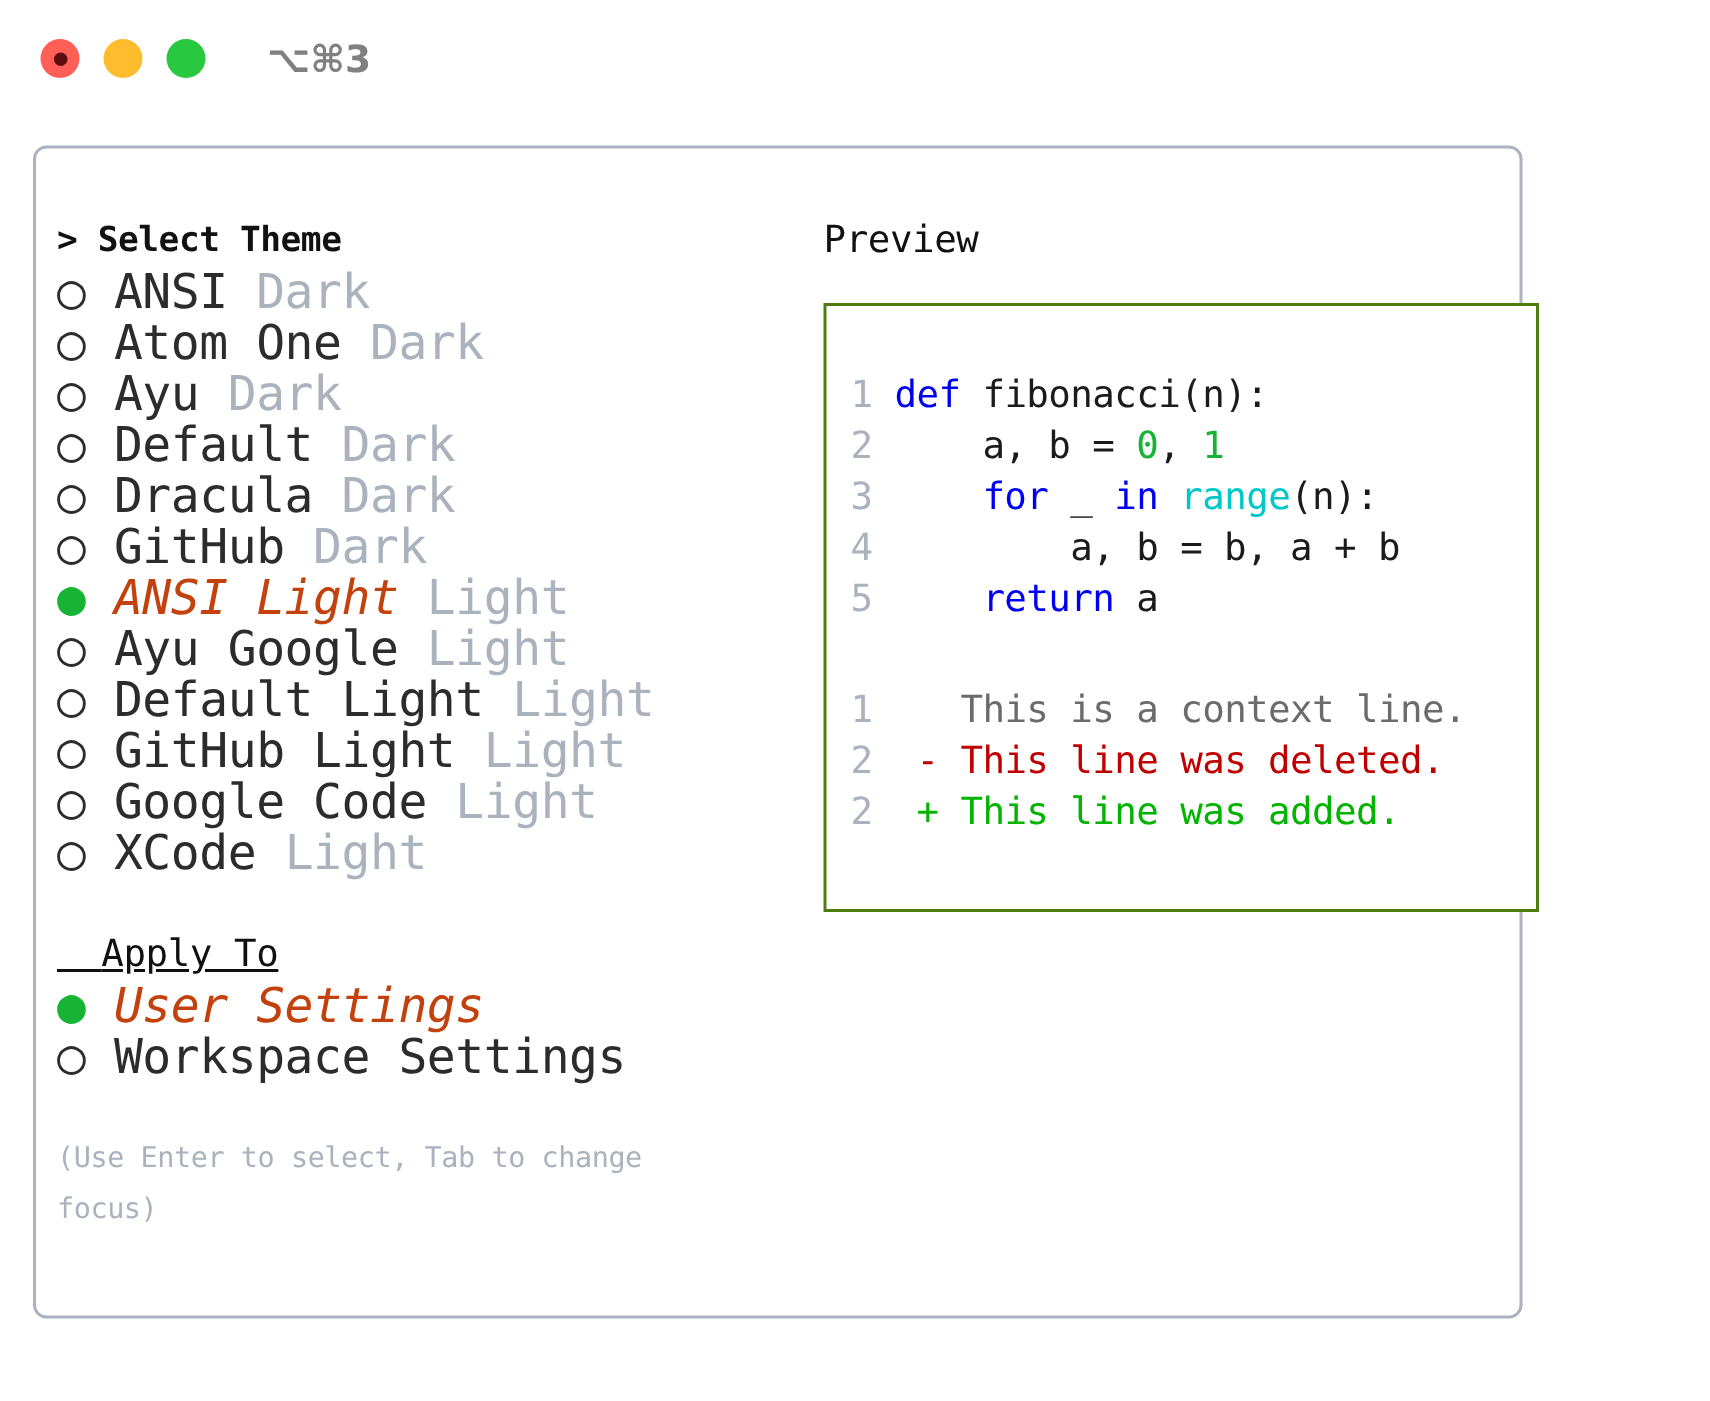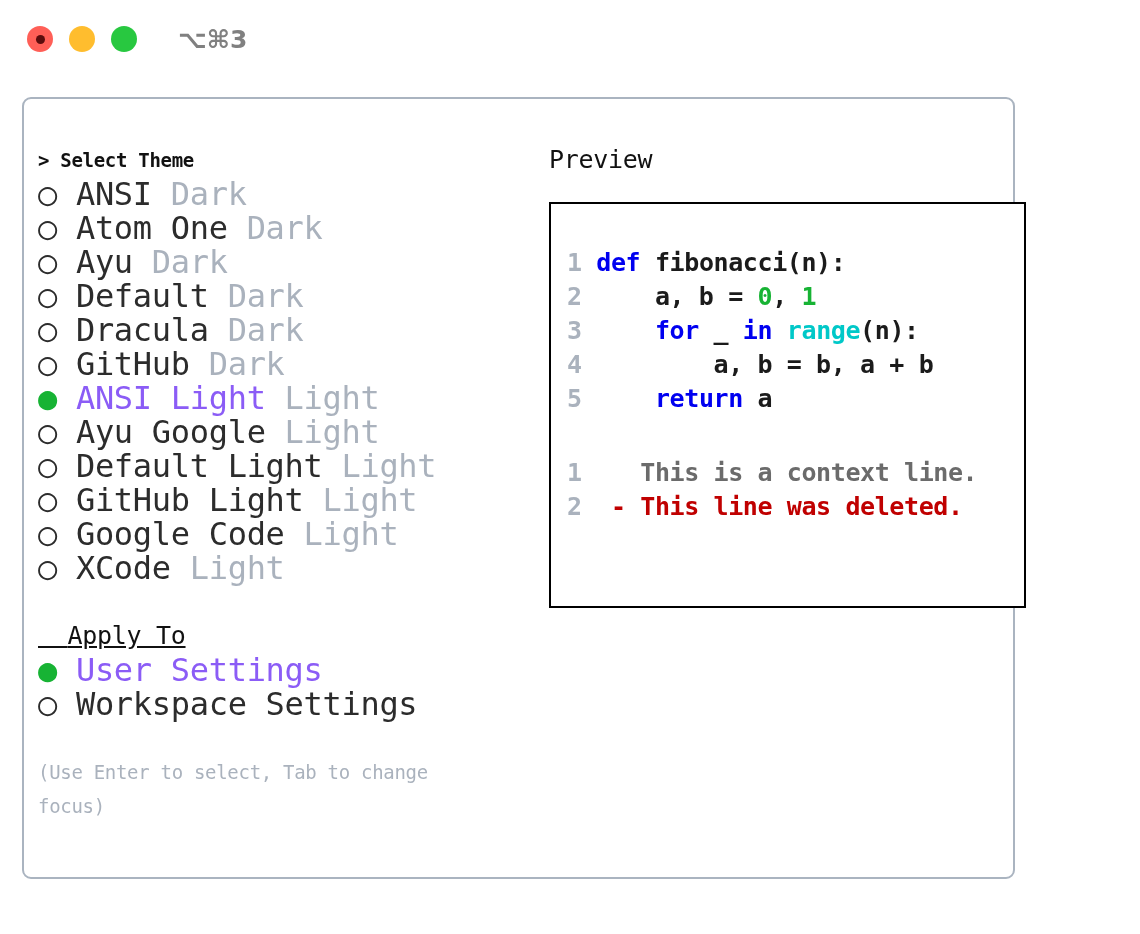--- a/index.html
+++ b/index.html
@@ -75,38 +75,38 @@
     left: 477px; top: 44px;
     width: 500px;
     padding-left: 48px;
   }
 
   
   .mono {
     font-family: "DejaVu Sans Mono", "Liberation Mono", monospace;
   }
   .list-head {
-    font-size: 19px;
+    font-size: 23px;
     font-weight: 700;
     color: #111111;
     line-height: 34px;
     white-space: pre;
     letter-spacing: -0.3px;
   }
   .row {
     font-size: 32px;
     line-height: 34px;
     white-space: pre;
     color: #2c2c2c;
     letter-spacing: -0.3px;
     display: block;
   }
   .bullet-off { color: #2c2c2c; }
   .bullet-on  { color: #17b334; }
-  .row.selected .label { color: #8b5cf6; font-weight: 400; }
+  .row.selected .label { color: #c2410c; font-weight: 400; font-style: italic; }
   .row .label { color: #2c2c2c; }
   .row .kind  { color: #aab2bd; }
 
   .section-head {
     font-size: 25px;
     line-height: 34px;
     white-space: pre;
     color: #111111;
     letter-spacing: -0.3px;
     text-decoration: underline;
@@ -129,24 +129,23 @@
     font-size: 25px;
     color: #111111;
     line-height: 34px;
     letter-spacing: -0.3px;
     white-space: pre;
   }
   .preview-box {
     margin-top: 25px;
     width: 477px;
     height: 406px;
-    border: 2px solid #000000;
+    border: 2px solid #4d7c0f;
     background: #ffffff;
     position: relative;
-    font-weight: bold;
   }
   .code-area {
     position: absolute;
     left: 16px; top: 42px;
     right: 8px;
   }
   .cline {
     font-size: 25px;
     line-height: 34px;
     white-space: pre;
@@ -243,20 +242,21 @@
 
           <div class="cline"><span class="ln">5</span><span class="pln"> </span><span class="pln">    </span><span class="kw">return</span><span class="pln"> a</span></div>
 
           <div class="diff-gap"></div>
 
           <div>
             <div class="cline"><span class="ln">1</span><span class="pln">  </span><span class="d-ctx"> </span><span class="pln"> </span><span class="d-ctx">This is a context line.</span></div>
 
             <div class="cline"><span class="ln">2</span><span class="pln">  </span><span class="d-del">-</span><span class="pln"> </span><span class="d-del">This line was deleted.</span></div>
 
+            <div class="cline"><span class="ln">2</span><span class="pln">  </span><span class="d-add">+</span><span class="pln"> </span><span class="d-add">This line was added.</span></div>
           </div>
 
         </div>
       </div>
     </div>
 
   </div>
 </div>
 
 </body></html>

